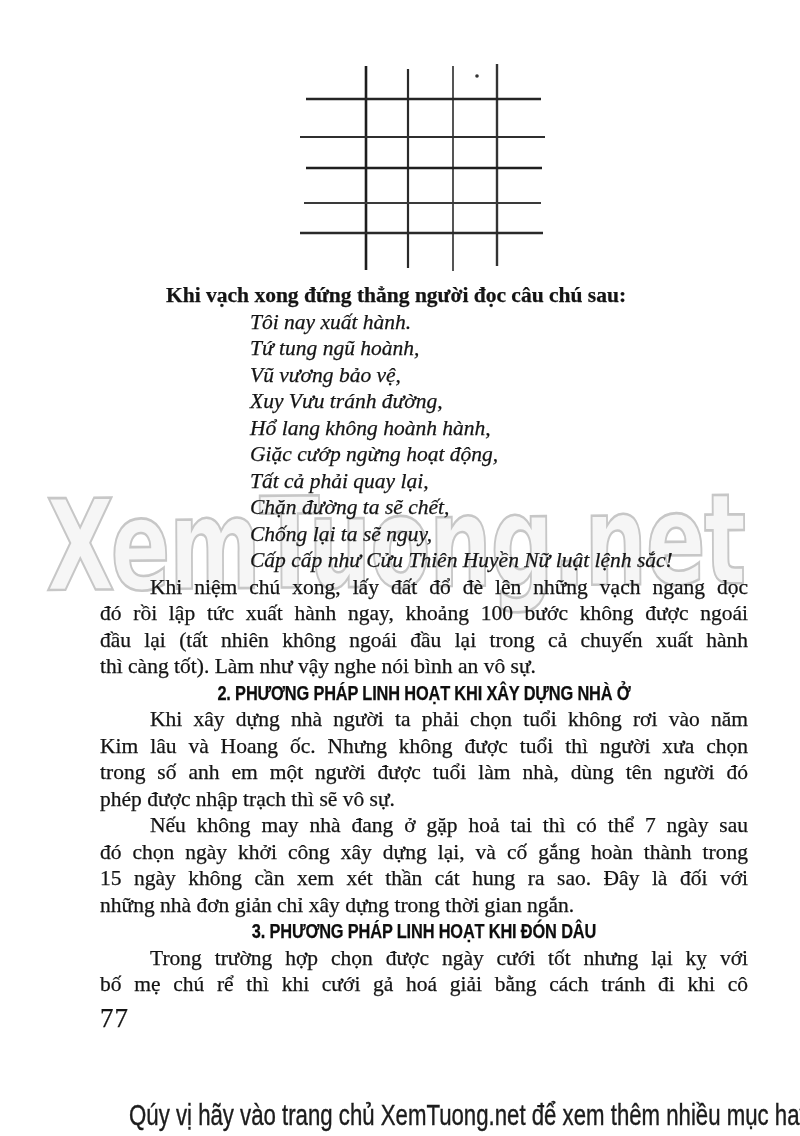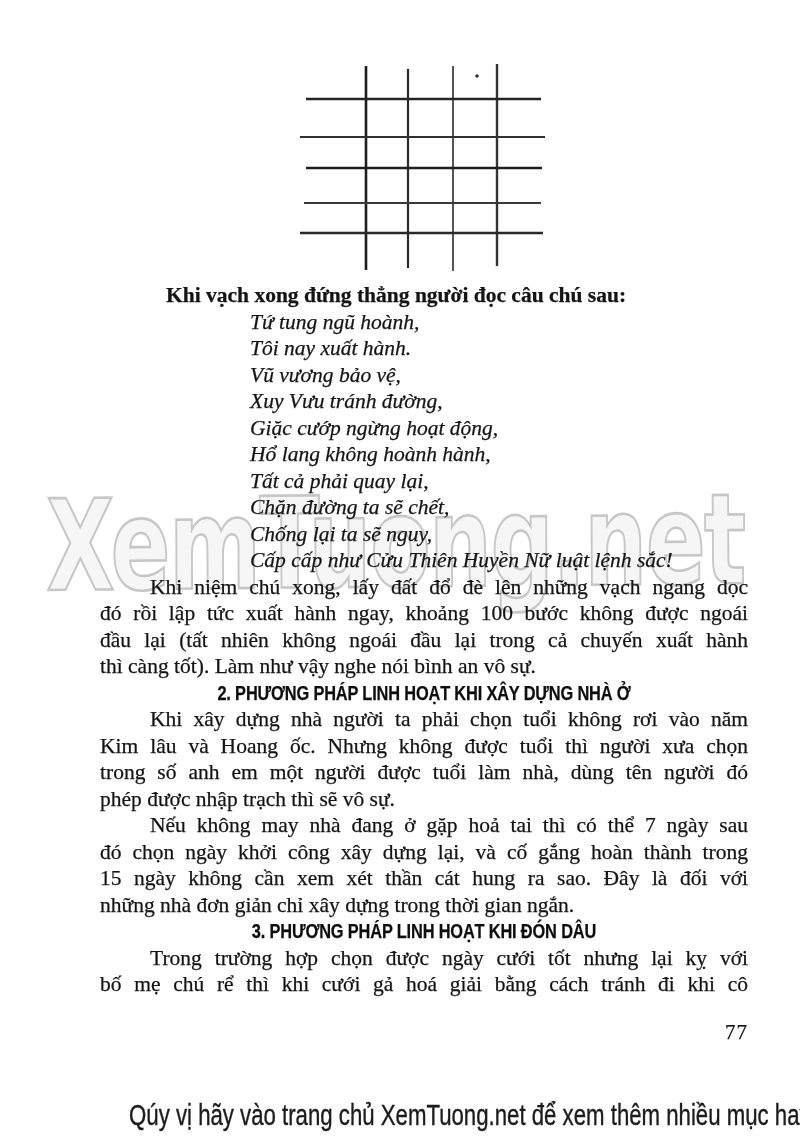--- a/index.html
+++ b/index.html
@@ -55,23 +55,23 @@
     font-weight:bold;
     font-size:19.5px;
     line-height:26.5px;
     transform:scaleX(0.84);
     transform-origin:center;
     white-space:nowrap;
     letter-spacing:-0.2px;
     color:#0d0d0d;
   }
   .page-number{
-    text-align:right;
-    margin-top:21px;
-    font-size:21px;
+    text-align:left;
+    margin-top:7px;
+    font-size:27px;
     letter-spacing:1px;
   }
   
   .footer{
     position:absolute;
     left:0;right:0;bottom:6px;
     z-index:3;
     text-align:center;
     font-family:"Liberation Sans", sans-serif;
     color:#1c1c1c;
@@ -109,26 +109,26 @@
 
   <div class="watermark">XemTuong.net</div>
 
   <div class="content">
 
     <div>
         <div class="line l ind66">Khi vạch xong đứng thẳng người đọc câu chú sau:</div>
       </div>
 
     <div class="verse">
+        <div class="line">Tôi nay xuất hành.</div>
         <div class="line">Tứ tung ngũ hoành,</div>
-        <div class="line">Tôi nay xuất hành.</div>
         <div class="line">Vũ vương bảo vệ,</div>
         <div class="line">Xuy Vưu tránh đường,</div>
+        <div class="line">Hổ lang không hoành hành,</div>
         <div class="line">Giặc cướp ngừng hoạt động,</div>
-        <div class="line">Hổ lang không hoành hành,</div>
         <div class="line">Tất cả phải quay lại,</div>
         <div class="line">Chặn đường ta sẽ chết,</div>
         <div class="line">Chống lại ta sẽ nguy,</div>
         <div class="line">Cấp cấp như Cửu Thiên Huyền Nữ luật lệnh sắc!</div>
       </div>
 
     <div>
         <div class="line j ind50">Khi niệm chú xong, lấy đất đổ đè lên những vạch ngang dọc</div>
         <div class="line j">đó rồi lập tức xuất hành ngay, khoảng 100 bước không được ngoái</div>
         <div class="line j">đầu lại (tất nhiên không ngoái đầu lại trong cả chuyến xuất hành</div>

